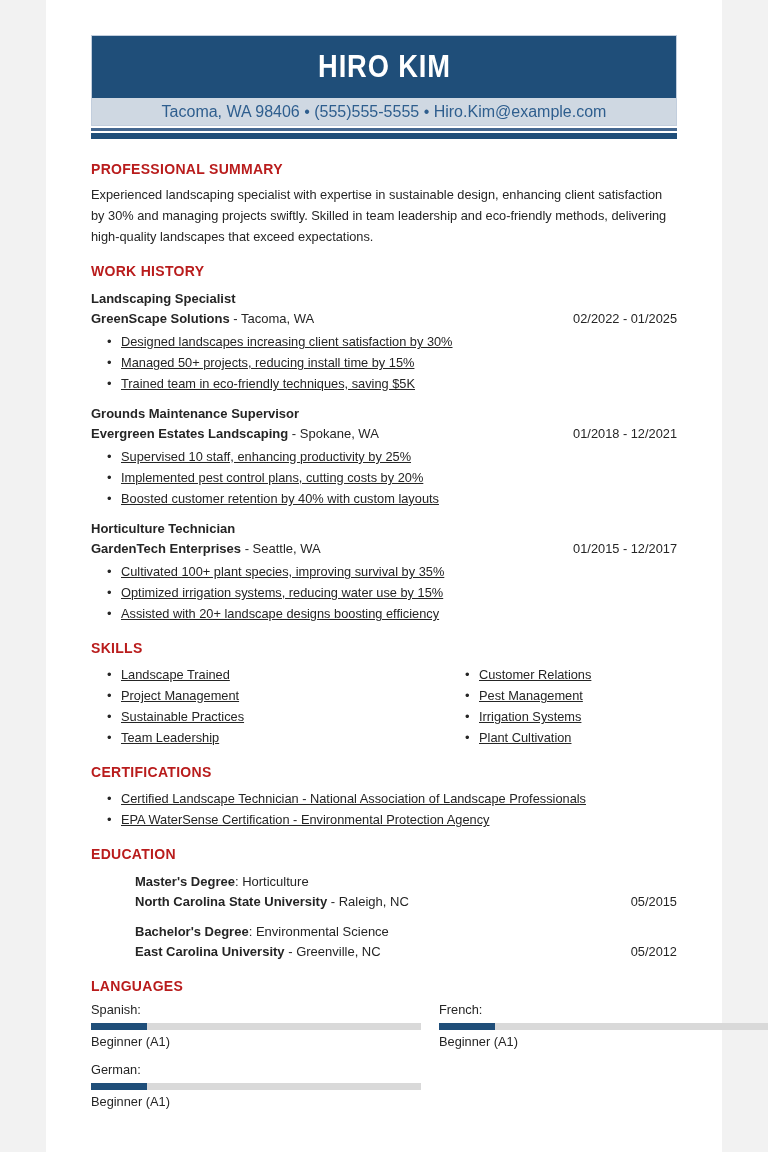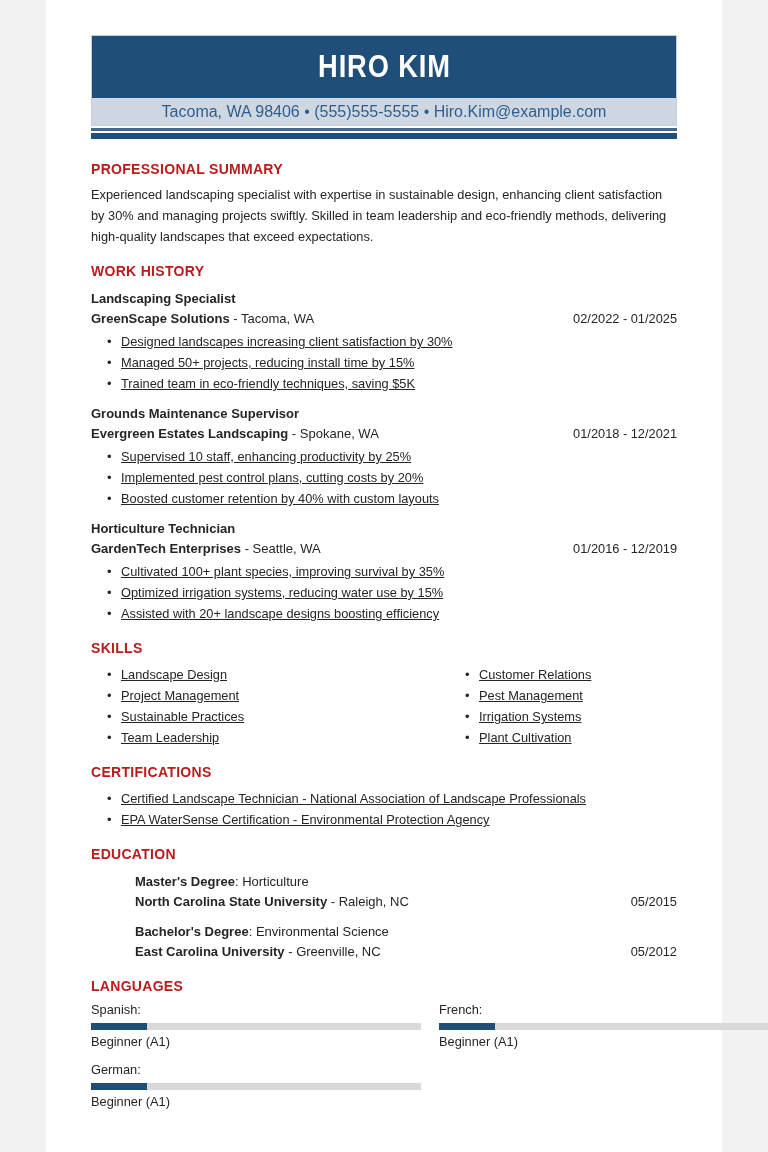--- a/index.html
+++ b/index.html
@@ -130,35 +130,35 @@
         <li>Supervised 10 staff, enhancing productivity by 25%</li>
         <li>Implemented pest control plans, cutting costs by 20%</li>
         <li>Boosted customer retention by 40% with custom layouts</li>
       </ul>
     </div>
 
     <div class="job">
       <div class="job-title">Horticulture Technician</div>
       <div class="job-meta">
         <span class="job-company"><b>GardenTech Enterprises</b><span> - </span><span>Seattle, WA</span></span>
-        <span class="job-dates">01/2016 - 12/2019</span>
+        <span class="job-dates">01/2015 - 12/2017</span>
       </div>
       <ul class="bullets">
         <li>Cultivated 100+ plant species, improving survival by 35%</li>
         <li>Optimized irrigation systems, reducing water use by 15%</li>
         <li>Assisted with 20+ landscape designs boosting efficiency</li>
       </ul>
     </div>
   </div>
 
   <div class="sec">
     <h2 class="section-title">SKILLS</h2>
     <div class="skills-grid">
       <ul class="bullets">
-        <li>Landscape Design</li>
+        <li>Landscape Trained</li>
         <li>Project Management</li>
         <li>Sustainable Practices</li>
         <li>Team Leadership</li>
       </ul>
       <ul class="bullets">
         <li>Customer Relations</li>
         <li>Pest Management</li>
         <li>Irrigation Systems</li>
         <li>Plant Cultivation</li>
       </ul>

